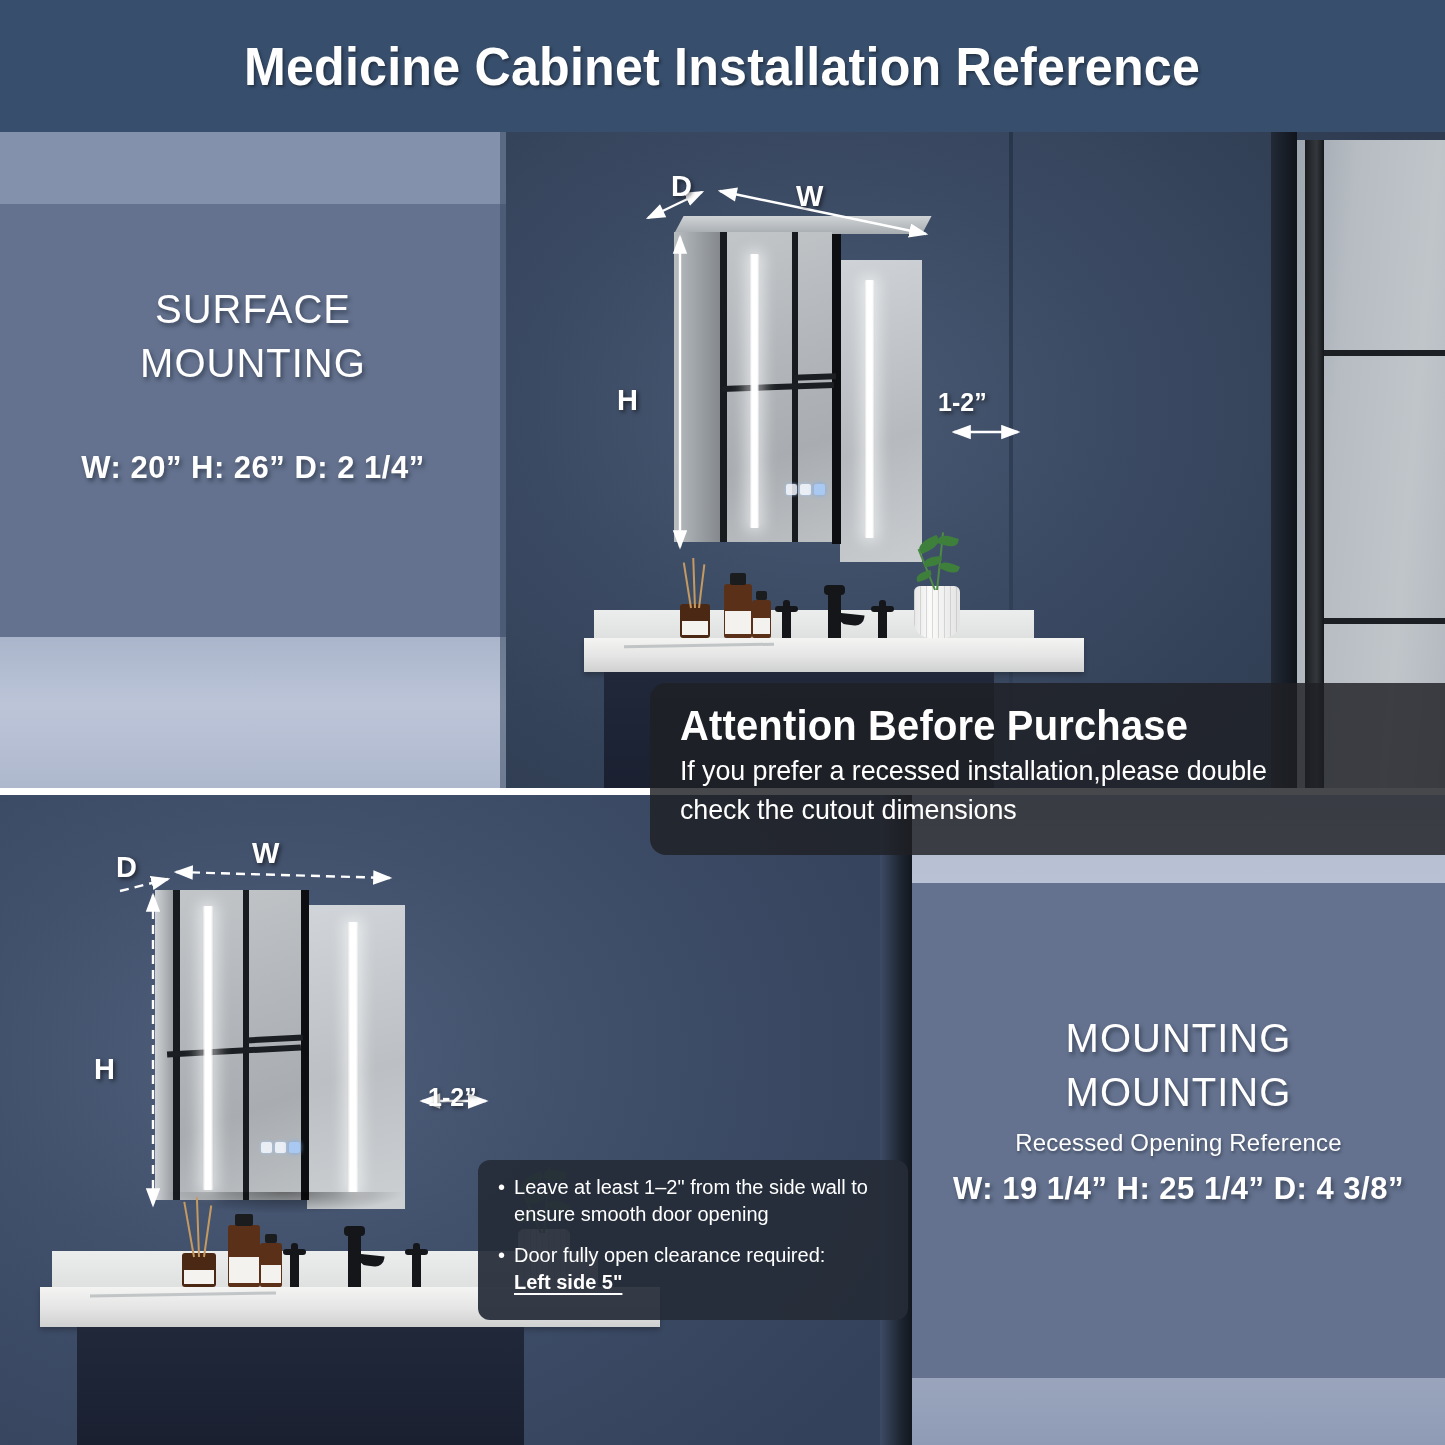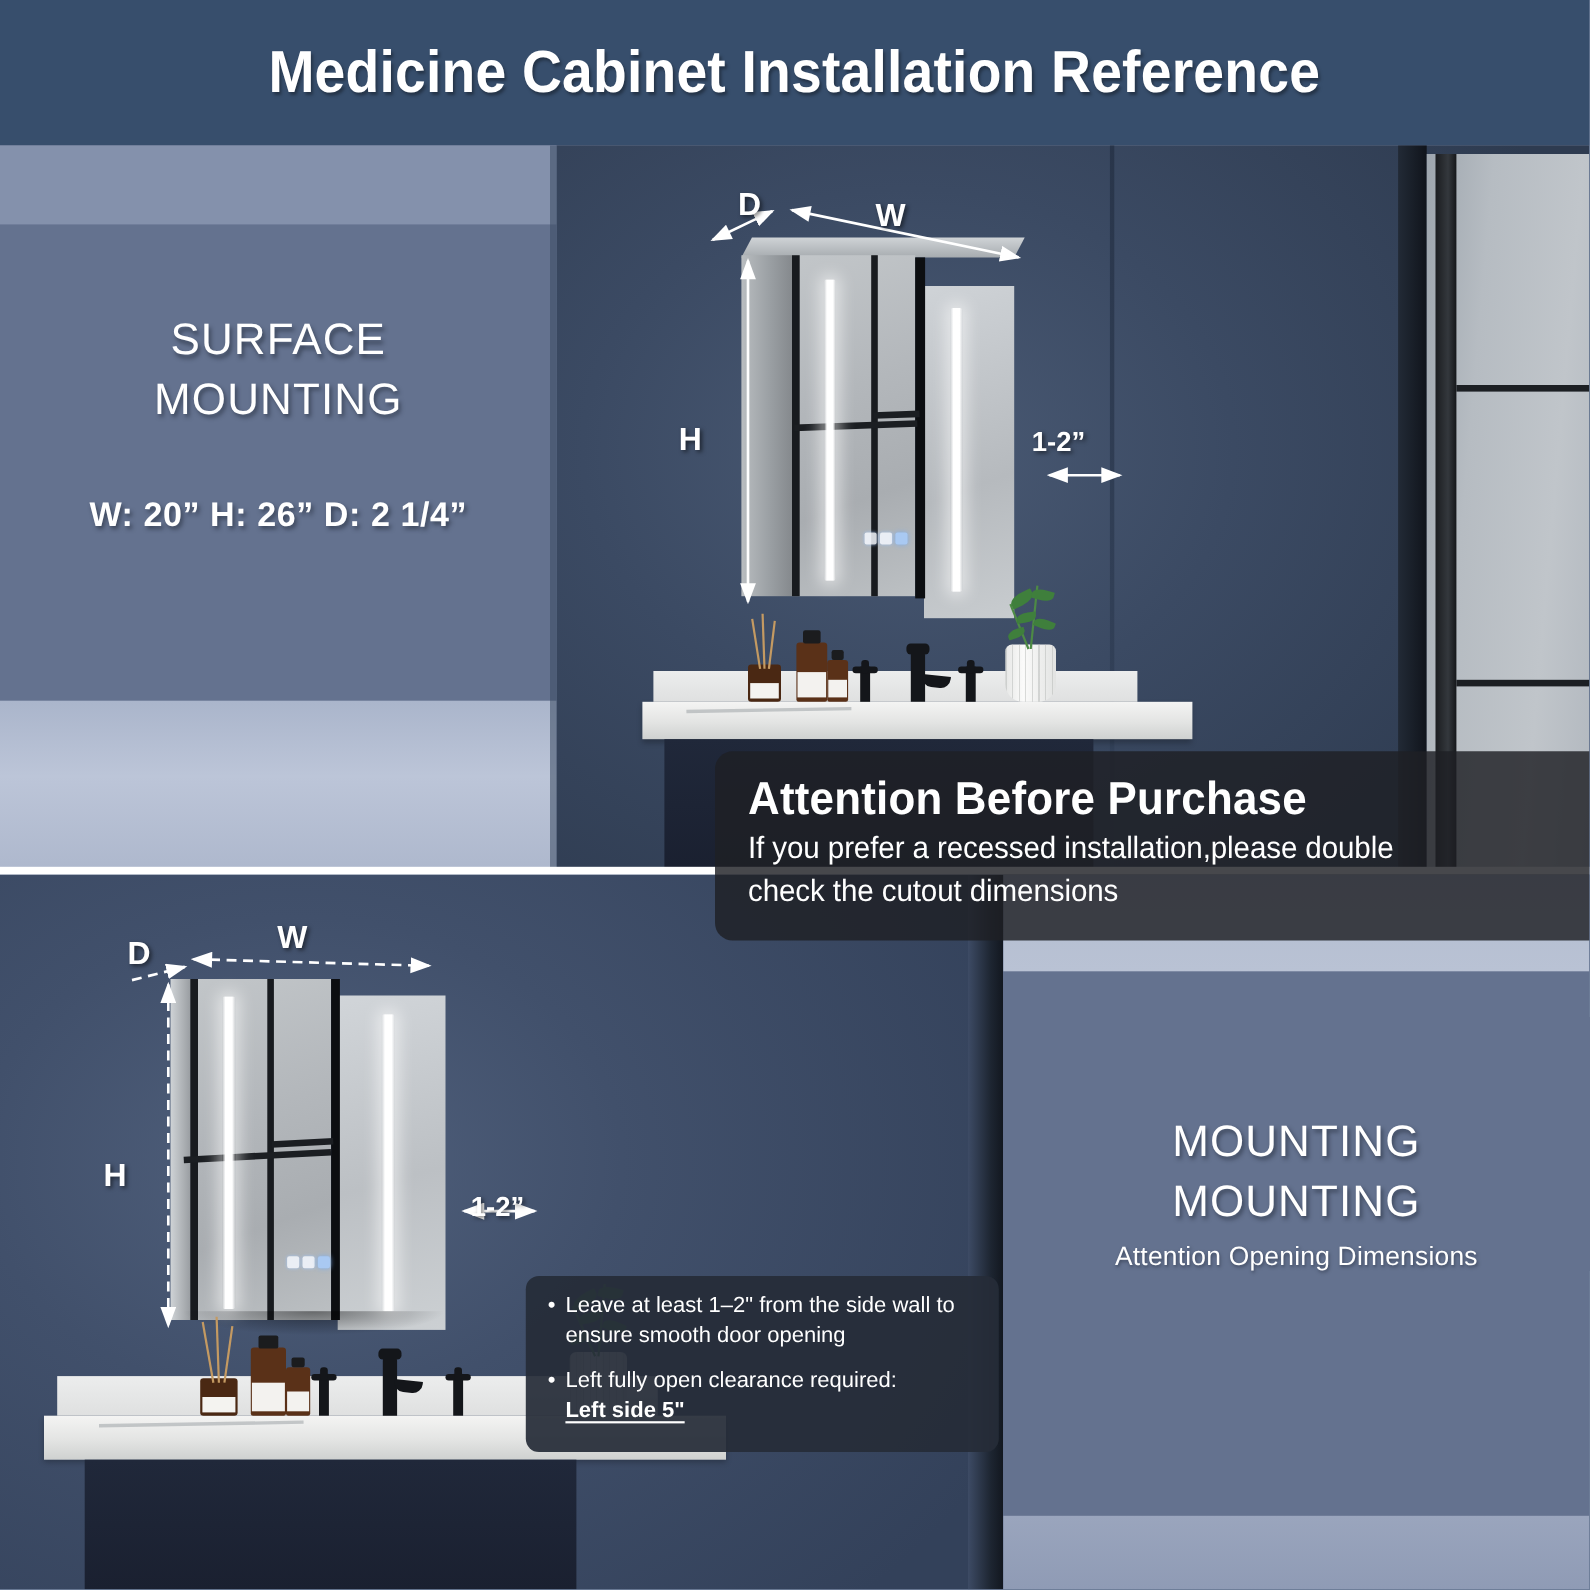--- a/index.html
+++ b/index.html
@@ -462,32 +462,33 @@
       </div>
     </div>
   </div>
 
   <div class="panel-right-bot">
     <div class="band-top"></div>
     <div class="band-bot"></div>
     <div class="pr-content">
       <div class="mount-title">MOUNTING</div>
       <div class="mount-title">MOUNTING</div>
-      <div class="sub-note">Attention Opening Dimensions</div>
+      <div class="sub-note">Recessed Opening Reference</div>
+      <div class="mount-dims" style="margin-top:14px">W: 19 1/4”   H: 25 1/4”   D: 4 3/8”</div>
     </div>
   </div>
 </div>
 
 <div class="notes">
   <ul>
     <li>
       <span class="dot">•</span>
       <span>Leave at least 1–2" from the side wall to ensure smooth door opening</span>
     </li>
     <li>
       <span class="dot">•</span>
       <span>
-        <span>Left fully open clearance required:</span><br>
+        <span>Door fully open clearance required:</span><br>
         <span class="u">Left side 5"</span>
       </span>
     </li>
   </ul>
 </div>
 
 </body></html>

